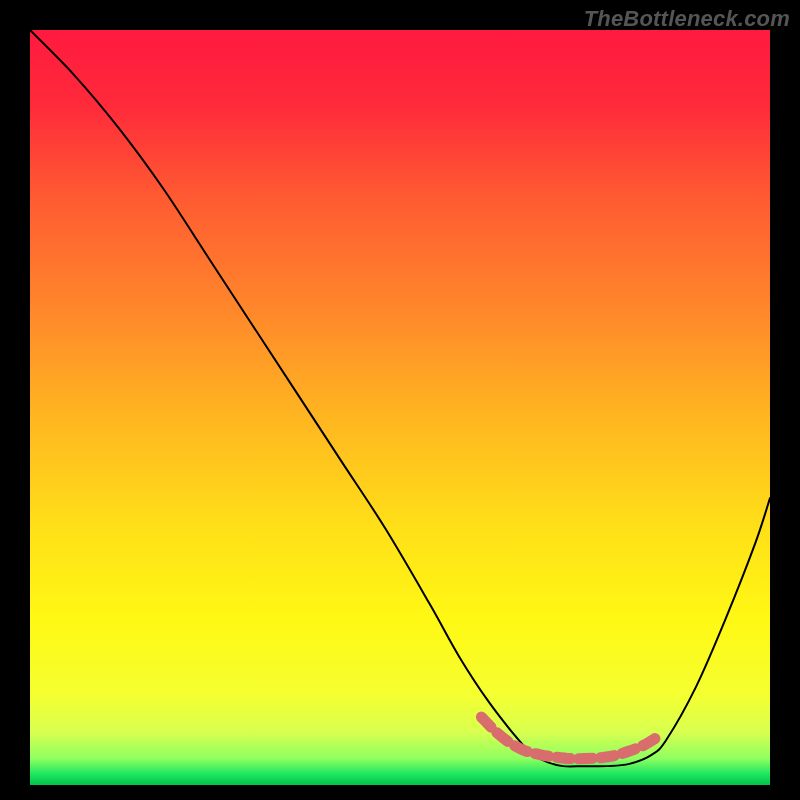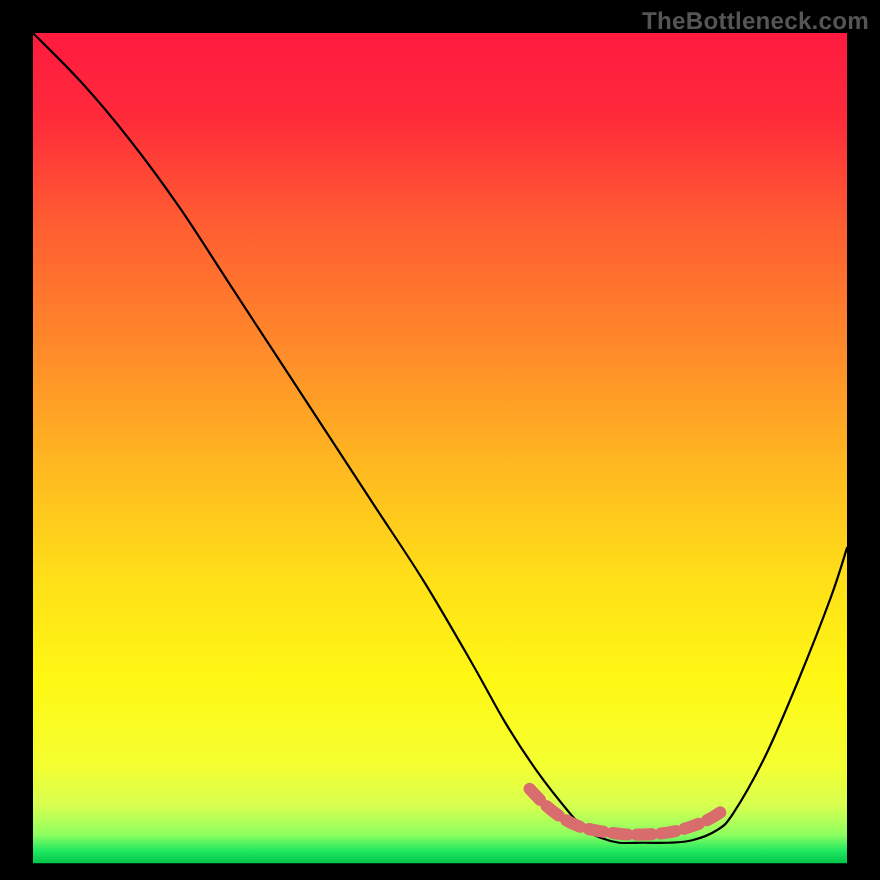--- a/index.html
+++ b/index.html
@@ -28,20 +28,21 @@
   }
   .watermark {
     position: absolute;
     top: 6px;
     right: 10px;
     color: #555555;
     font-size: 22px;
     font-weight: 600;
     letter-spacing: 0.2px;
     user-select: none;
+    font-style: italic;
   }
   svg {
     display: block;
   }
 </style>
 </head>
 <body>
 
 <div class="frame"></div>
 

